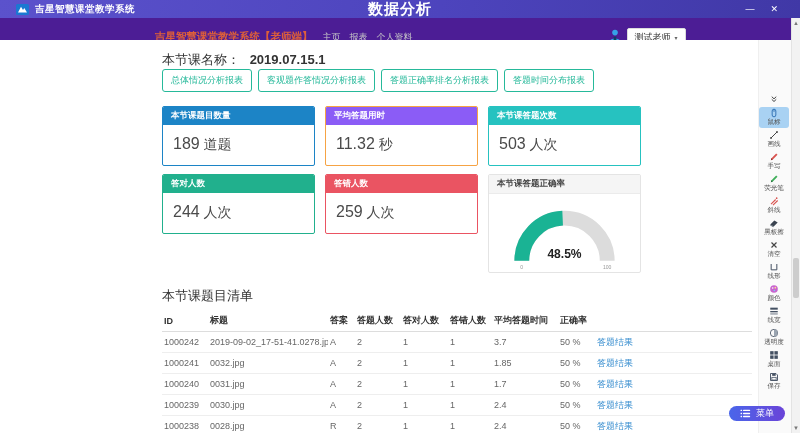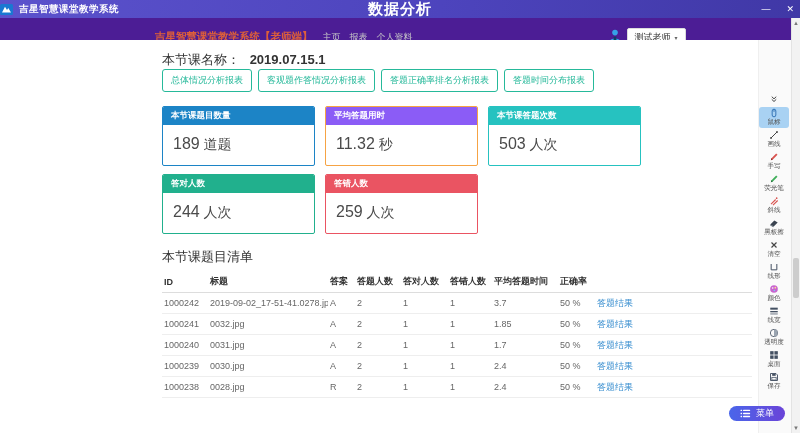--- a/index.html
+++ b/index.html
@@ -2,21 +2,21 @@
 <html><head>
 <meta charset="utf-8">
 <style>
   * { margin:0; padding:0; box-sizing:border-box; }
   html,body { width:800px; height:433px; overflow:hidden; background:#fff;
               font-family:"Liberation Sans","DejaVu Sans",sans-serif; }
   body { position:relative; }
 
   
   .titlebar { height:18px; background:linear-gradient(100deg,#5b52cc 0%,#4d44bd 55%,#4038a6 100%);
-              display:flex; align-items:center; padding:0 0; position:relative; }
+              display:flex; align-items:center; padding:0 16px; position:relative; }
   .logo { display:inline-flex; margin-right:6px; }
   .app-title { color:#fff; font-size:9.5px; font-weight:bold; letter-spacing:.5px; }
   .center-title { position:absolute; left:50%; top:50%; transform:translate(-50%,-50%);
                   color:#fff; font-size:15px; font-weight:bold; letter-spacing:1px; }
   .win-controls { margin-left:auto; display:flex; gap:16px; padding-right:6px; }
   .win-btn { color:#fff; font-size:9px; line-height:18px; cursor:pointer; }
 
   
   .navbar { height:38px; background:#4c1d95; display:flex; align-items:center; }
   .nav-brand { margin-left:155px; color:#dd5f3a; font-size:10.5px; font-weight:bold; white-space:nowrap; }
@@ -162,20 +162,32 @@
           <div class="card-bd"><span class="num">503</span><span class="unit"> 人次</span></div>
         </div>
         <div class="card" style="border-color: rgb(33, 176, 141);">
           <div class="card-hd" style="background: rgb(33, 176, 141);">答对人数</div>
           <div class="card-bd"><span class="num">244</span><span class="unit"> 人次</span></div>
         </div>
         <div class="card" style="border-color: rgb(234, 84, 98);">
           <div class="card-hd" style="background: rgb(234, 84, 98);">答错人数</div>
           <div class="card-bd"><span class="num">259</span><span class="unit"> 人次</span></div>
         </div>
+        <div class="gcard">
+        <div class="gcard-hd">本节课答题正确率</div>
+        <div class="gcard-bd">
+          <svg viewBox="0 0 150 84" preserveAspectRatio="xMidYMid meet">
+            <path d="M29 72 A46 46 0 0 1 121 72" fill="none" stroke-width="16" stroke="#dcdcdc"></path>
+            <path d="M29 72 A46 46 0 0 1 121 72" fill="none" stroke-width="16" stroke="#1ab394" stroke-dasharray="70.08893210158828 144.51326206513048"></path>
+            <text class="gpct" x="75" y="69">48.5%</text>
+            <text class="gtick" x="29" y="81">0</text>
+            <text class="gtick" x="121" y="81">100</text>
+          </svg>
+        </div>
+      </div>
     </div>
 
     <div class="tbl-title">本节课题目清单</div>
     <table class="tbl">
       <colgroup>
         <col style="width:46px">
           <col style="width:120px">
           <col style="width:27px">
         <col style="width:46px">
           <col style="width:47px">

